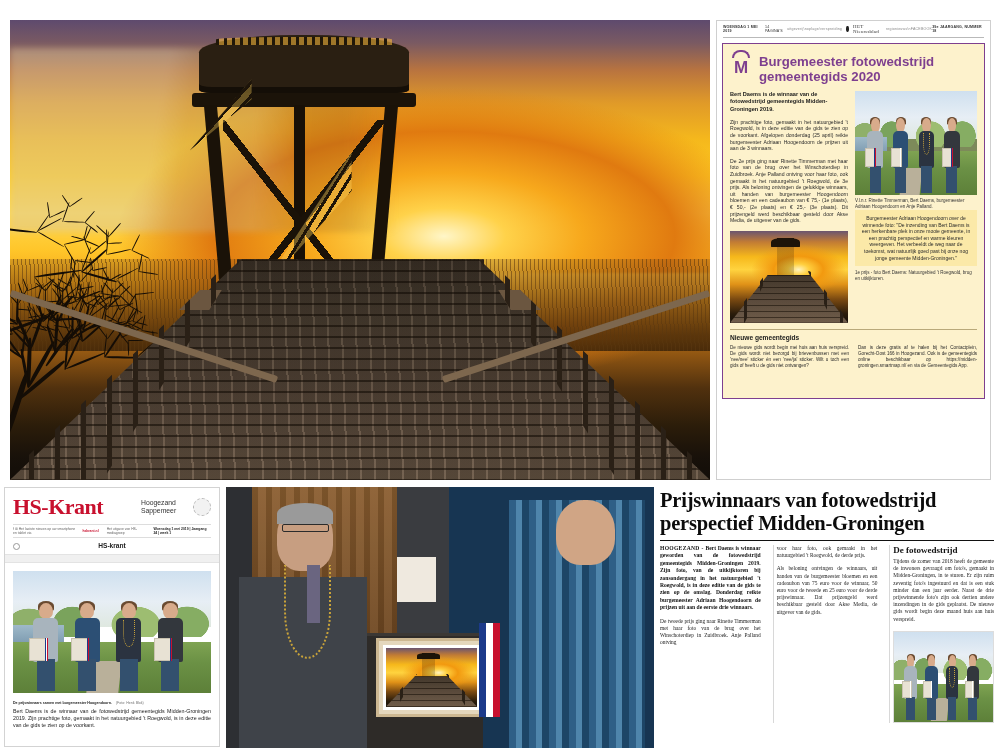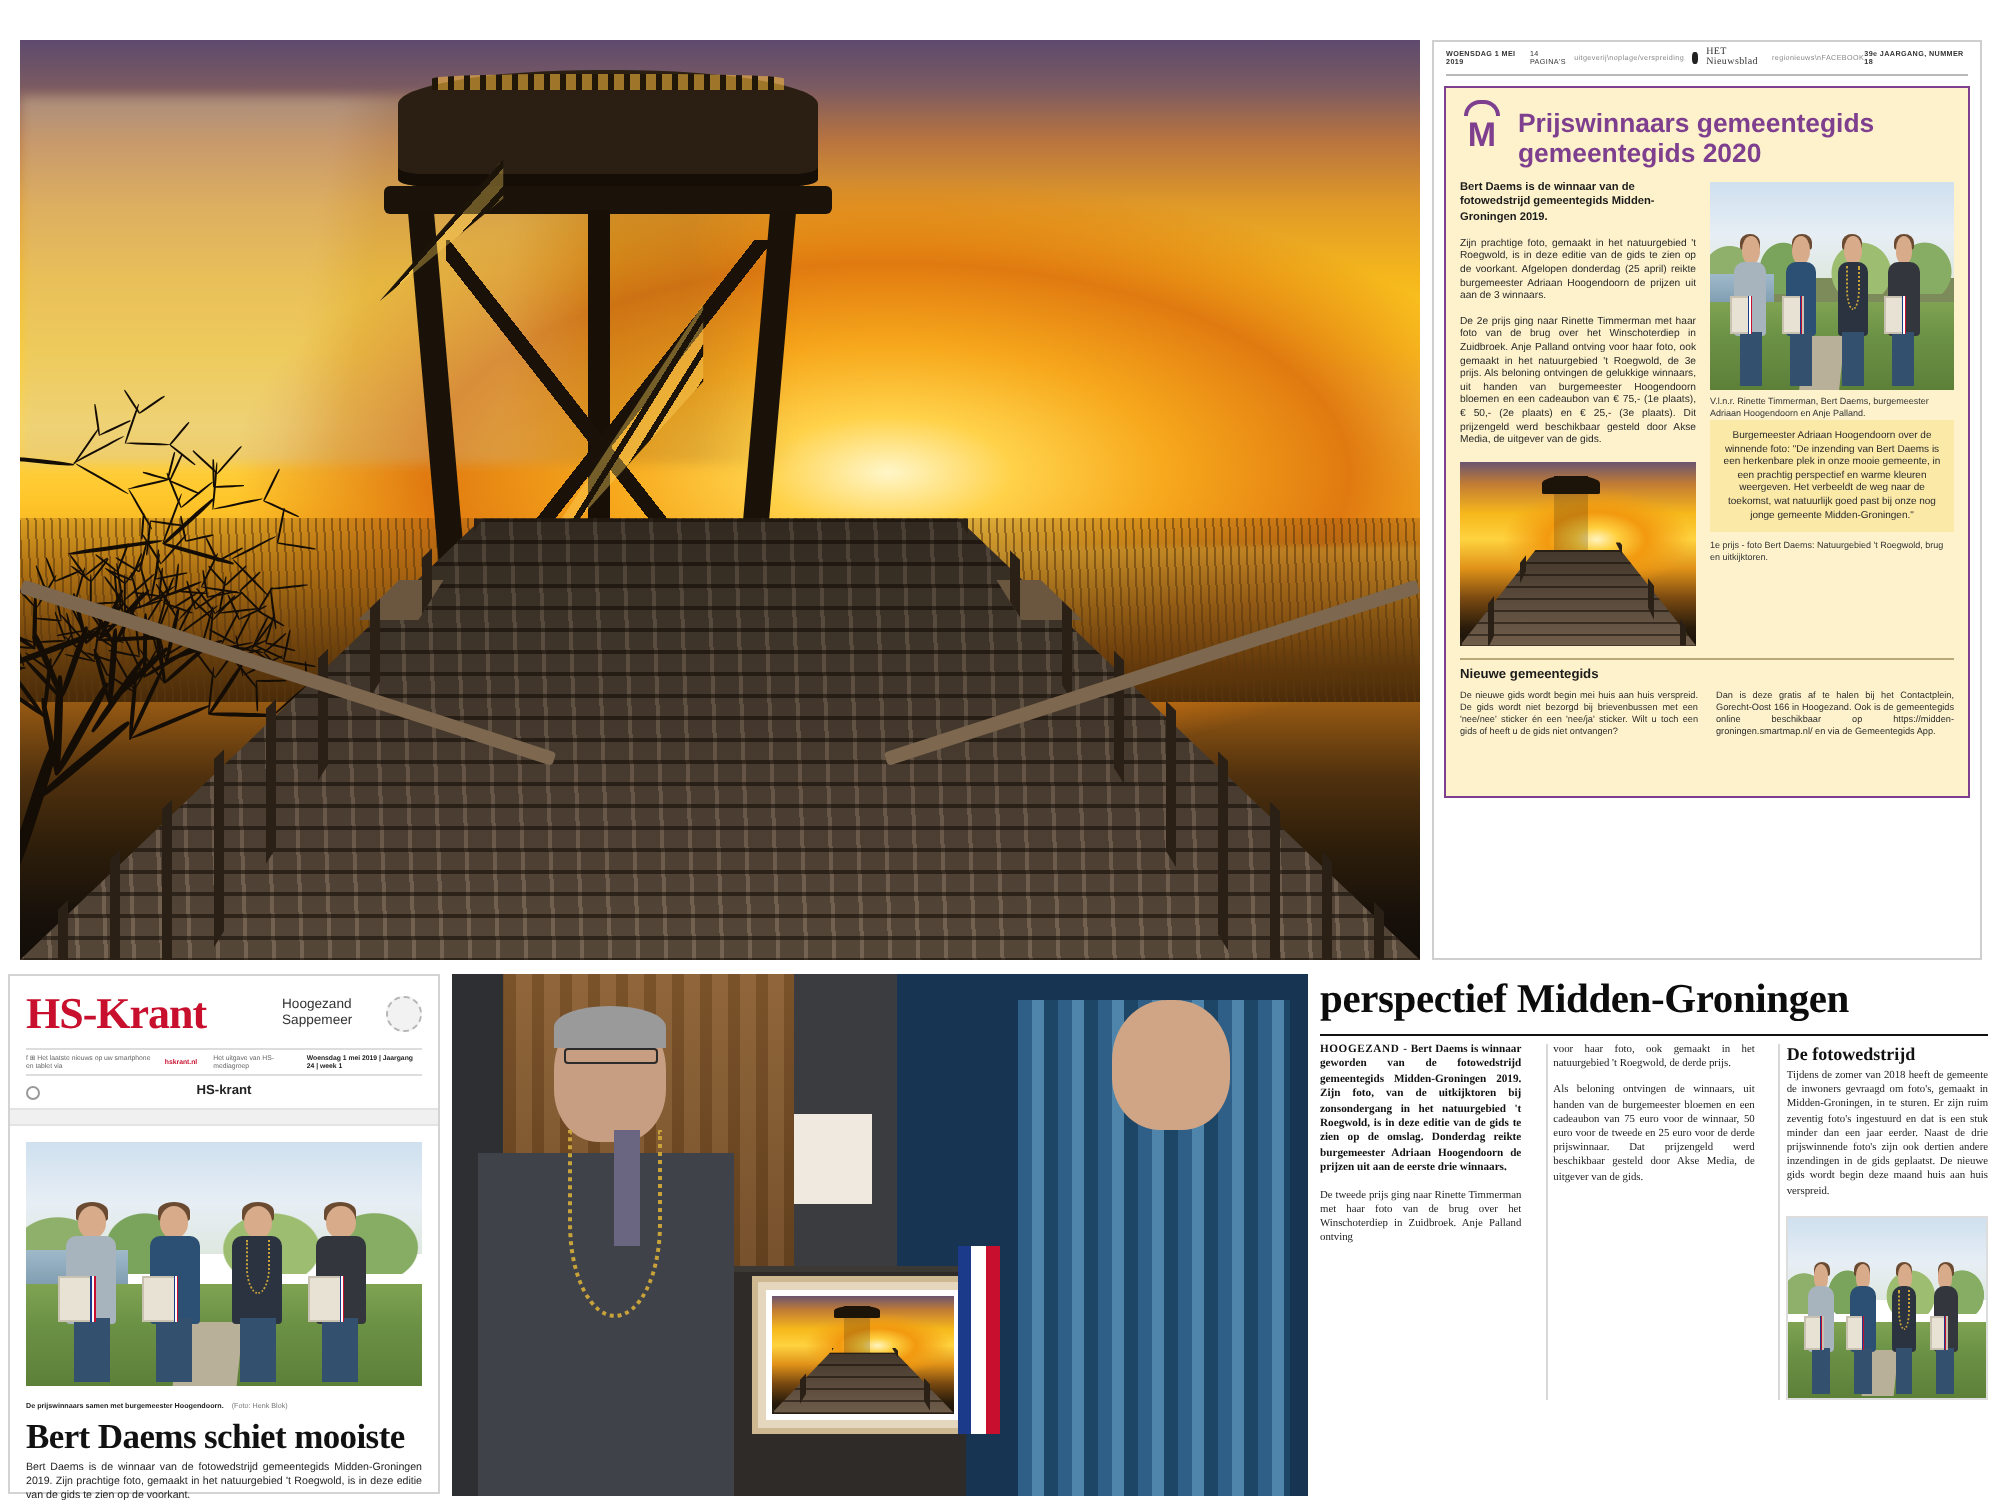--- a/index.html
+++ b/index.html
@@ -658,21 +658,21 @@
       <span class="b">39e JAARGANG, NUMMER 18</span>
     </div>
 
     <div class="gem-box">
       <div class="gem-head">
         <div class="gem-logo">
           <div class="arc"></div>
           <div class="m">M</div>
         </div>
         <div class="gem-title">
-          <div>Prijswinnaars gemeentegids</div>
+          <div>Burgemeester fotowedstrijd</div>
           <div>gemeentegids 2020</div>
         </div>
       </div>
 
       <div class="gem-body">
         <div class="gem-col-l">
           <div class="gem-lead">Bert Daems is de winnaar van de fotowedstrijd gemeentegids Midden-Groningen 2019.</div>
           <div class="gem-p">Zijn prachtige foto, gemaakt in het natuurgebied 't Roegwold, is in deze editie van de gids te zien op de voorkant. Afgelopen donderdag (25 april) reikte burgemeester Adriaan Hoogendoorn de prijzen uit aan de 3 winnaars.</div>
           <div class="gem-p">De 2e prijs ging naar Rinette Timmerman met haar foto van de brug over het Winschoterdiep in Zuidbroek. Anje Palland ontving voor haar foto, ook gemaakt in het natuurgebied 't Roegwold, de 3e prijs. Als beloning ontvingen de gelukkige winnaars, uit handen van burgemeester Hoogendoorn bloemen en een cadeaubon van € 75,- (1e plaats), € 50,- (2e plaats) en € 25,- (3e plaats). Dit prijzengeld werd beschikbaar gesteld door Akse Media, de uitgever van de gids.</div>
           <div class="gem-photo-bridge">
@@ -811,21 +811,20 @@
             </div>
         </div>
       </div>
     </div>
 
     <div class="hs-photocap">
       <span>De prijswinnaars samen met burgemeester Hoogendoorn.</span>
       <span class="credit">(Foto: Henk Blok)</span>
     </div>
 
-    <div class="hs-headline">Bert Daems schiet mooiste</div>
     <div class="hs-lead">Bert Daems is de winnaar van de fotowedstrijd gemeentegids Midden-Groningen 2019. Zijn prachtige foto, gemaakt in het natuurgebied 't Roegwold, is in deze editie van de gids te zien op de voorkant.</div>
 
   </div>
 
   <div class="centerphoto">
     <div class="cp-bg"></div>
     <div class="cp-wall-wood"></div>
     <div class="cp-paper"></div>
     <div class="cp-cabinet"></div>
 
@@ -849,20 +848,21 @@
             <div class="rr"></div>
           </div>
         </div>
       </div>
     </div>
     <div class="cp-ribbon"></div>
   </div>
 
   <div class="artikel">
     <div class="art-headline">
+      <div>Prijswinnaars van fotowedstrijd</div>
       <div>perspectief Midden-Groningen</div>
     </div>
     <div class="art-rule"></div>
 
     <div class="art-cols">
       <div class="art-col">
         <div class="art-lead">
           <span class="city">HOOGEZAND -</span><span> Bert Daems is winnaar geworden van de fotowedstrijd gemeentegids Midden-Groningen 2019. Zijn foto, van de uitkijktoren bij zonsondergang in het natuurgebied 't Roegwold, is in deze editie van de gids te zien op de omslag. Donderdag reikte burgemeester Adriaan Hoogendoorn de prijzen uit aan de eerste drie winnaars.</span>
         </div>
         <div class="art-p">De tweede prijs ging naar Rinette Timmerman met haar foto van de brug over het Winschoterdiep in Zuidbroek. Anje Palland ontving</div>

